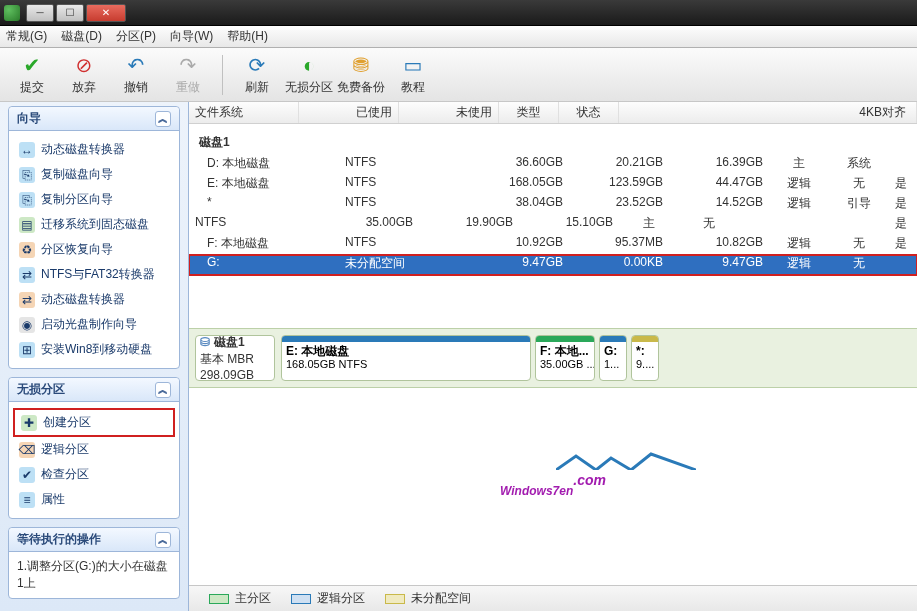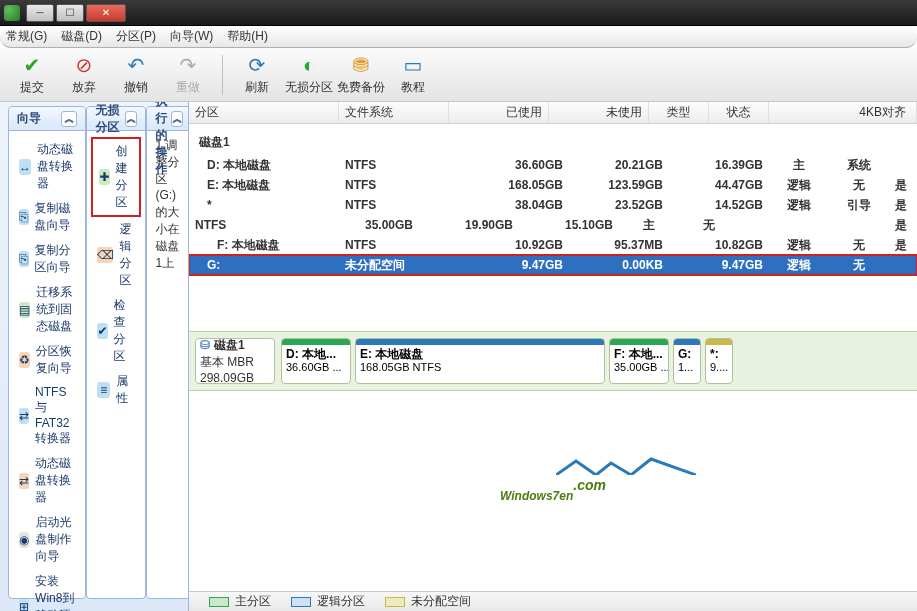--- a/index.html
+++ b/index.html
@@ -7,71 +7,71 @@
 
 
 .titlebar { height:26px; background:linear-gradient(#3a3a3a,#1a1a1a); color:#fff; display:flex; align-items:center; padding:0 4px; border-bottom:1px solid #000; }
 .titlebar .appicon { width:16px; height:16px; background:radial-gradient(circle at 30% 30%, #5fbf5f,#2a7a2a); border-radius:3px; margin-right:6px; }
 .titlebar .title { flex:1; color:#eee; }
 .winbtns { display:flex; gap:2px; }
 .winbtn { width:28px; height:18px; background:linear-gradient(#e8e8e8,#c0c0c0); border:1px solid #555; border-radius:2px; display:flex; align-items:center; justify-content:center; font-size:10px; color:#333; }
 .winbtn.close { background:linear-gradient(#e86b5e,#c73c2f); color:#fff; width:40px; }
 
 
-.menubar { height:22px; background:linear-gradient(#fdfdfd,#e8e8e8); border-bottom:1px solid #b0b0b0; display:flex; align-items:center; padding:0 6px; gap:14px; color:#333;border-radius:11px; }
+.menubar { height:22px; background:linear-gradient(#fdfdfd,#e8e8e8); border-bottom:1px solid #b0b0b0; display:flex; align-items:center; padding:0 6px; gap:14px; color:#333; }
 
 
 .toolbar { height:54px; background:linear-gradient(#fbfbfb,#e4e4e4); border-bottom:1px solid #c7c7c7; display:flex; align-items:center; padding:0 6px; }
 .tbtn { display:flex; flex-direction:column; align-items:center; justify-content:center; width:52px; height:48px; gap:2px; color:#333; }
 .tbtn.disabled { color:#aaa; }
 .tbtn .ico { width:24px; height:24px; display:flex; align-items:center; justify-content:center; font-size:20px; }
 .tsep { width:1px; height:40px; background:#c0c0c0; margin:0 8px; }
 
 
 .body { display:flex; height:509px; }
-.sidebar { width:231px; background:linear-gradient(#edf3fb,#dce8f7); border-right:1px solid #9db6d9; display:flex; flex-direction:row; padding:4px 8px; overflow:hidden; }
+.sidebar { width:231px; background:linear-gradient(#edf3fb,#dce8f7); border-right:1px solid #9db6d9; display:flex; flex-direction:column; padding:4px 8px; overflow:hidden; }
 .panel { background:#fff; border:1px solid #9db6d9; border-radius:4px; margin-bottom:8px; }
 .panel-h { height:24px; background:linear-gradient(#f3f8ff,#d9e7f9); border-bottom:1px solid #9db6d9; border-radius:4px 4px 0 0; display:flex; align-items:center; padding:0 8px; font-weight:bold; color:#2a4a7a; }
 .panel-h .chev { margin-left:auto; width:16px; height:16px; border:1px solid #9db6d9; border-radius:3px; background:#fff; display:flex; align-items:center; justify-content:center; color:#4a6a9a; font-size:10px; }
 .panel-b { padding:6px 4px; }
 .navitem { display:flex; align-items:center; gap:6px; padding:4px 6px; color:#1a3a6a; cursor:pointer; }
 .navitem .nico { width:16px; height:16px; border-radius:3px; display:flex; align-items:center; justify-content:center; font-size:12px; }
 .navitem.boxed { border:2px solid #d02020; }
 .pending { padding:6px 8px; color:#333; line-height:1.4; }
 
 
 .main { flex:1; display:flex; flex-direction:column; background:#fff; }
 .gridhead { height:22px; background:linear-gradient(#fdfdfd,#ececec); border-bottom:1px solid #d0d0d0; display:flex; align-items:center; color:#333; }
 .gh { padding:0 6px; border-right:1px solid #e0e0e0; height:100%; display:flex; align-items:center; }
 .gh.r { justify-content:flex-end; }
 .c-part{width:150px}.c-fs{width:110px}.c-cap{width:120px}.c-used{width:100px}.c-free{width:100px}.c-type{width:60px;justify-content:center}.c-stat{width:60px;justify-content:center}.c-4k{flex:1;justify-content:flex-end;padding-right:10px}
 
 .gridbody { flex:1; overflow:auto; padding-top:6px; }
 .diskhdr { padding:4px 10px; font-weight:bold; color:#333; }
-.row { display:flex; align-items:center; height:20px; padding:0; color:#333;font-weight:bold; }
+.row { display:flex; align-items:flex-start; height:20px; padding:0; color:#333; }
 .row .cell { padding:0 6px; }
 .row .cell.r { text-align:right; }
 .row .cell.c { text-align:center; }
 .row.sel { background:#2f6fc0; color:#fff; }
 .row.boxed { outline:2px solid #d02020; outline-offset:-1px; }
 
 
 .mapstrip { height:60px; background:#e9f1e0; border-top:1px solid #bcd0a8; border-bottom:1px solid #bcd0a8; display:flex; align-items:center; padding:6px; gap:6px; }
 .diskinfo { width:80px; height:46px; background:#fff; border:1px solid #b0c49c; border-radius:4px; padding:2px 4px; display:flex; flex-direction:column; justify-content:center; font-size:11px; color:#333; }
 .diskinfo .dico { display:flex; align-items:center; gap:4px; font-weight:bold; }
 .pseg { height:46px; background:#fff; border:1px solid #b0c49c; border-radius:4px; display:flex; flex-direction:column; overflow:hidden; }
 .pseg .bar { height:6px; }
 .pseg .lbl { padding:2px 4px; font-size:11px; line-height:1.2; overflow:hidden; white-space:nowrap; }
 .pseg .lbl b { font-weight:bold; }
 
 .watermark { flex:1; height:100px; display:flex; align-items:center; justify-content:center; background:#fff; }
-.wmtxt { font-size:28px; font-weight:bold; font-style:italic; color:#4d7c0f; text-shadow:1px 1px 0 #fff; position:relative; }
+.wmtxt { font-size:28px; font-weight:bold; font-style:italic; color:#a21caf; text-shadow:1px 1px 0 #fff; position:relative; }
 .wmtxt .roof { position:absolute; top:-18px; left:56px; width:140px; height:18px; }
 
-.legend { height:20px; background:linear-gradient(#f7f7f7,#e8e8e8); border-top:1px solid #c7c7c7; display:flex; align-items:center; gap:20px; padding:0 20px; color:#333; }
+.legend { height:26px; background:linear-gradient(#f7f7f7,#e8e8e8); border-top:1px solid #c7c7c7; display:flex; align-items:center; gap:20px; padding:0 20px; color:#333; }
 .legend .sw { width:20px; height:10px; border:1px solid #888; display:inline-block; margin-right:6px; vertical-align:middle; }
 </style>
 </head>
 <body>
 
 <div class="titlebar">
   <div class="appicon"></div>
   <div class="winbtns">
     <div class="winbtn">─</div>
     <div class="winbtn">☐</div>
@@ -200,21 +200,20 @@
       <div class="panel-h">
           <span>等待执行的操作</span>
           <span class="chev">︽</span>
         </div>
       <div class="pending">1.调整分区(G:)的大小在磁盘1上</div>
     </div>
   </div>
 
   <div class="main">
     <div class="gridhead">
-      <div class="gh c-part">分区</div>
       <div class="gh c-fs">文件系统</div>
       <div class="gh c-used r">已使用</div>
       <div class="gh c-free r">未使用</div>
       <div class="gh c-type">类型</div>
       <div class="gh c-stat">状态</div>
       <div class="gh c-4k">4KB对齐</div>
     </div>
 
     <div class="gridbody">
       <div class="diskhdr">磁盘1</div>
@@ -252,21 +251,21 @@
           <div class="row">
             <div class="cell c-fs">NTFS</div>
             <div class="cell c-cap r">35.00GB</div>
             <div class="cell c-used r">19.90GB</div>
             <div class="cell c-free r">15.10GB</div>
             <div class="cell c-type c">主</div>
             <div class="cell c-stat c">无</div>
             <div class="cell c-4k r" style="padding-right:10px">是</div>
           </div>
           <div class="row">
-            <div class="cell c-part" style="padding-left:28px">F: 本地磁盘</div>
+            <div class="cell c-part" style="padding-left:18px">F: 本地磁盘</div>
             <div class="cell c-fs">NTFS</div>
             <div class="cell c-cap r">10.92GB</div>
             <div class="cell c-used r">95.37MB</div>
             <div class="cell c-free r">10.82GB</div>
             <div class="cell c-type c">逻辑</div>
             <div class="cell c-stat c">无</div>
             <div class="cell c-4k r" style="padding-right:10px">是</div>
           </div>
           <div class="row sel boxed">
             <div class="cell c-part" style="padding-left:18px">G:</div>
@@ -284,24 +283,20 @@
     <div class="mapstrip">
       <div class="diskinfo">
         <div class="dico">
             <span style="color:#5a8ac0">⛁</span>
             <span>磁盘1</span>
           </div>
         <div>基本 MBR</div>
         <div>298.09GB</div>
       </div>
       <div id="segs" style="display:flex;gap:4px;flex:1">
-          <div class="pseg" style="width: 70px;">
-            <div class="bar" style="background:#2aa85a"></div>
-            <div class="lbl"><b>D: 本地...</b><br>36.60GB ...</div>
-          </div>
           <div class="pseg" style="width: 250px;">
             <div class="bar" style="background:#2a7ab8"></div>
             <div class="lbl"><b>E: 本地磁盘</b><br>168.05GB NTFS</div>
           </div>
           <div class="pseg" style="width: 60px;">
             <div class="bar" style="background:#2aa85a"></div>
             <div class="lbl"><b>F: 本地...</b><br>35.00GB ...</div>
           </div>
           <div class="pseg" style="width: 28px;">
             <div class="bar" style="background:#2a7ab8"></div>

